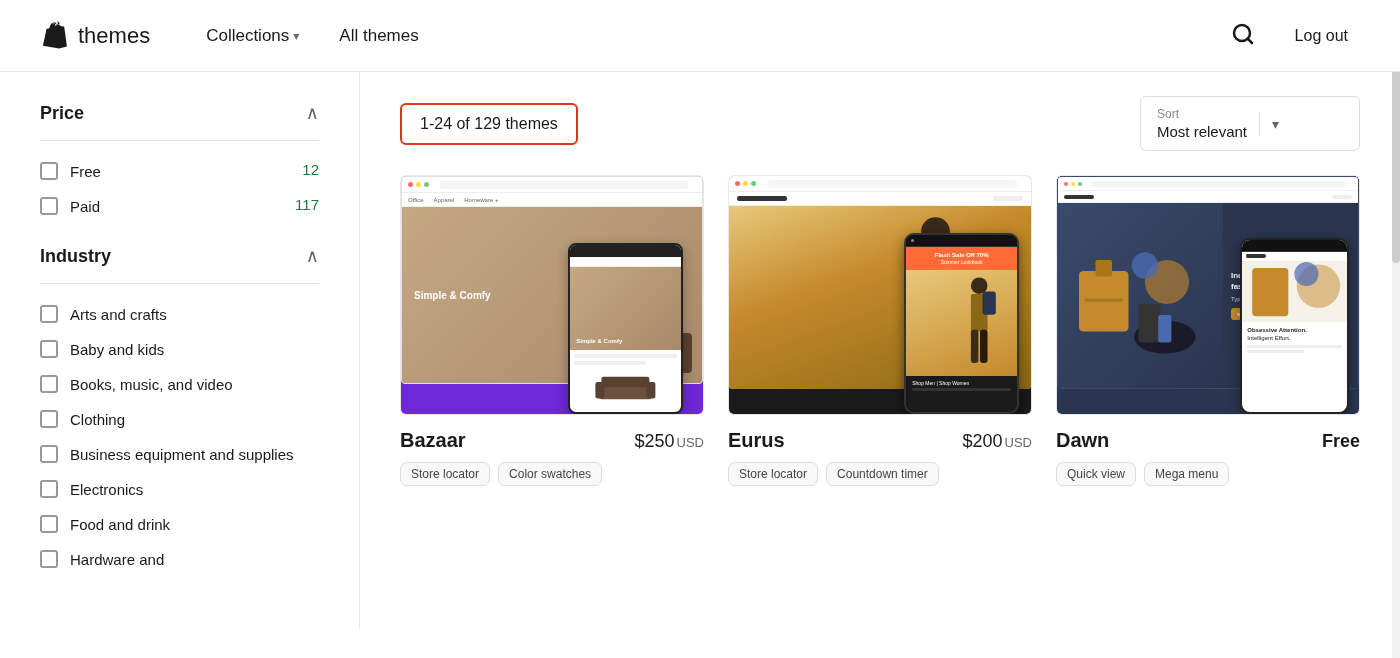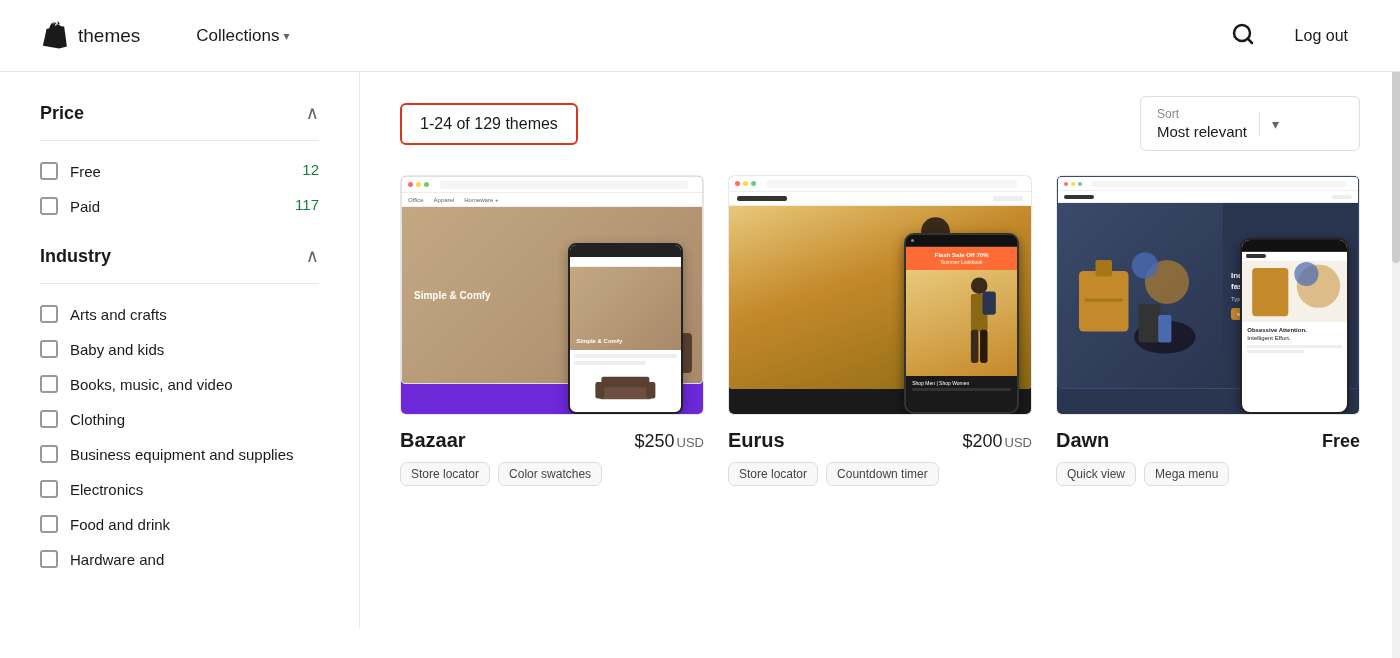--- a/index.html
+++ b/index.html
@@ -23,21 +23,21 @@
       gap: 8px;
       margin-right: 40px;
       text-decoration: none;
       color: #1a1a1a;
     }
     .logo-icon {
       width: 30px;
       height: 30px;
     }
     .logo-text {
-      font-size: 19px;
+      font-size: 22px;
       font-weight: 400;
       color: #1a1a1a;
     }
     .nav {
       display: flex;
       align-items: center;
       gap: 8px;
       flex: 1;
     }
     .nav-item {
@@ -258,20 +258,23 @@
     <svg class="logo-icon" viewBox="0 0 40 45" fill="none" xmlns="http://www.w3.org/2000/svg">
       <path d="M33.8 8.6c0-.2-.2-.3-.4-.3s-4.4-.3-4.4-.3-3-3-3.3-3.2c-.3-.2-1-.2-1.2-.1 0 0-.6.2-1.6.5C22.2 3.5 21 2 19.2 2c-4.8 0-7.1 6-7.8 9-1.9.6-3.2 1-3.3 1-.9.3-1 .3-1.1 1.2C7 14 2 37 2 37l24.2 4.2L38 38.4S33.9 8.8 33.8 8.6zM22.3 6.2l-2.6.8c.5-2.1 1.5-3.1 2.3-3.5.3.8.5 1.9.3 2.7zm-3.1 1l4.8-1.5c0-.1 0-.3.1-.4.3-2.3-.3-3.9-.8-4.9 2 .4 3.3 2.6 3.9 4.2l-8 2.5V6.2zM17 5.2c.5-1.8 1.7-3.1 2.5-3.5v.2c-.1 1.3-.6 2.8-2.5 3.3z" fill="#1a1a1a"></path>
     </svg>
     <span class="logo-text">themes</span>
   </a>
   <nav class="nav">
     <div class="nav-item">
       <span>Collections</span>
       <span class="chevron-down">▾</span>
     </div>
+    <div class="nav-item active">
+      <span>All themes</span>
+    </div>
   </nav>
   <div class="header-actions">
     <div class="search-icon-btn">
       <svg width="24" height="24" viewBox="0 0 24 24" fill="none" stroke="#1a1a1a" stroke-width="2.5" stroke-linecap="round" stroke-linejoin="round">
         <circle cx="11" cy="11" r="8"></circle>
         <line x1="21" y1="21" x2="16.65" y2="16.65"></line>
       </svg>
     </div>
     <span class="logout-btn">Log out</span>
   </div>

